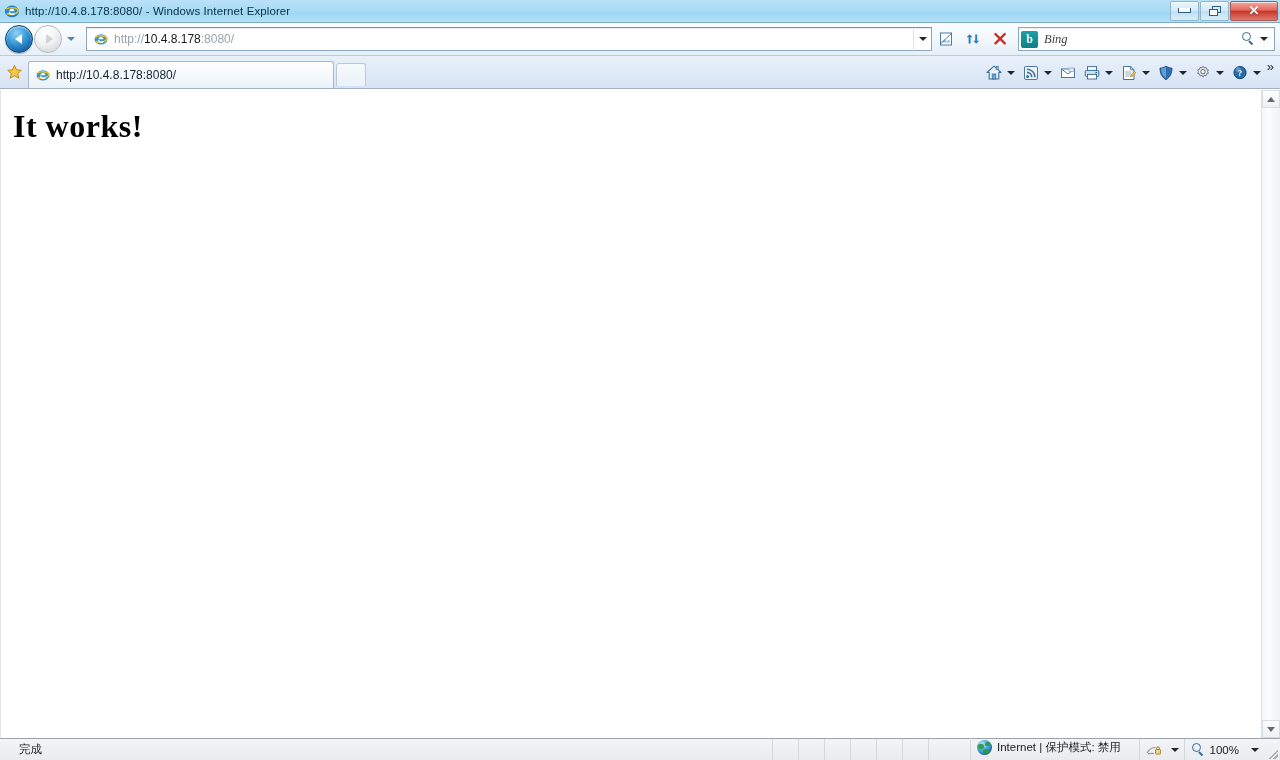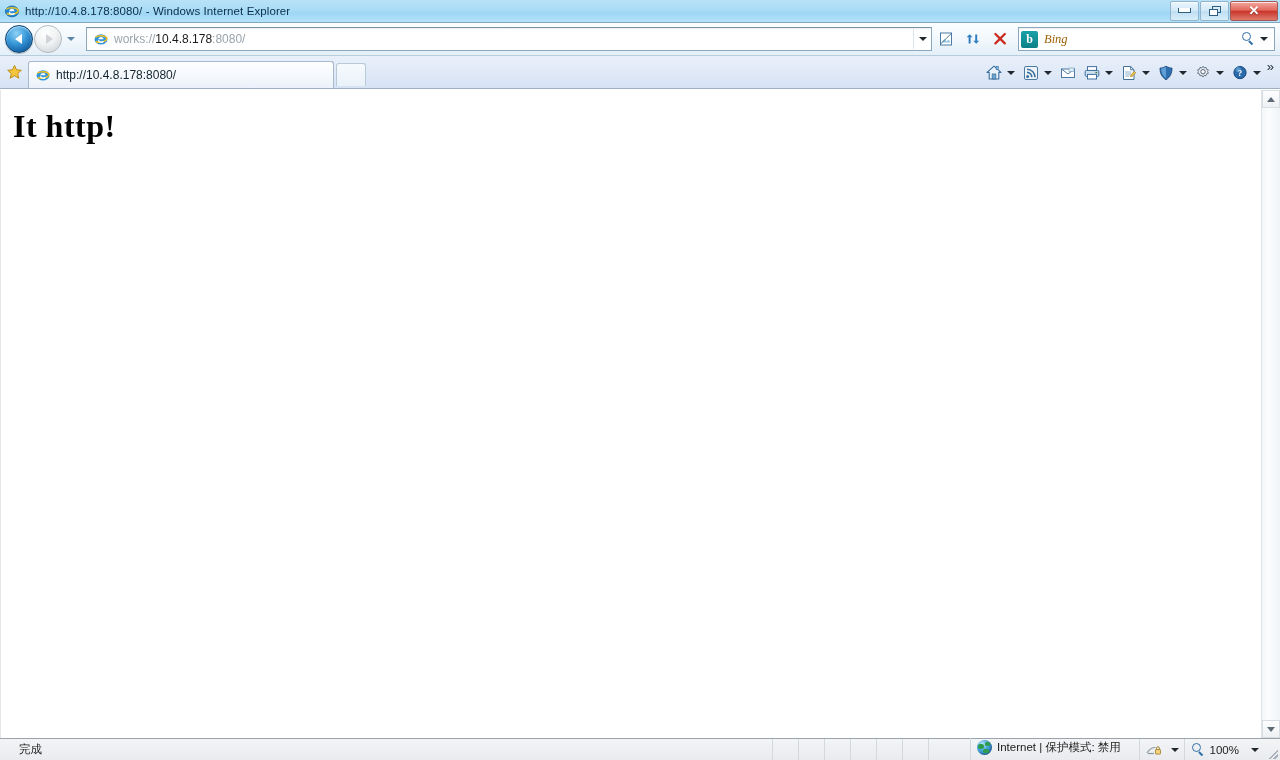--- a/index.html
+++ b/index.html
@@ -146,21 +146,21 @@
   .bing-logo {
     width: 17px; height: 17px;
     margin: 0 6px 0 2px;
     background: linear-gradient(to bottom, #1aa1a8, #0c8086);
     border-radius: 2px;
     display: flex; align-items: center; justify-content: center;
     color: #fff; font-size: 12px; font-weight: bold;
     font-family: "Liberation Serif", serif;
     flex: 0 0 17px;
   }
-  .search-ph { font-size: 12.5px; color: #a16207; font-style: italic; font-family: "Liberation Serif", serif; }
+  .search-ph { font-size: 12.5px; color: #404040; font-style: italic; font-family: "Liberation Serif", serif; }
   .search-icons { margin-left: auto; display: flex; align-items: center; }
   .mag {
     width: 16px; height: 16px; position: relative; margin-right: 4px;
   }
   .mag i {
     position: absolute; box-sizing: border-box;
     display: block;
   }
   .mag i.ring { left: 2px; top: 1px; width: 9px; height: 9px; border: 1.6px solid #2f6ea8; border-radius: 50%; }
   .mag i.hand { left: 9px; top: 9px; width: 5px; height: 1.8px; background: #2f6ea8; transform: rotate(45deg); transform-origin: left center; }
@@ -365,21 +365,21 @@
 
     <div class="urlbox">
       <span class="url-favicon">
         <svg width="16" height="16" viewBox="0 0 16 16">
           <ellipse cx="8" cy="8.4" rx="6.4" ry="5.2" fill="#2f93dd"></ellipse>
           <path d="M2.4 6.3 A7 4 0 0 1 13.8 6.7 A7 4.1 0 0 1 2.8 10.5" fill="none" stroke="#eec11c" stroke-width="1.4"></path>
           <path d="M5.3 8.2h5.2c0-1.3-.9-2.3-2.4-2.3S5.3 7 5.3 8.2z" fill="#ffffff"></path>
           <path d="M5.4 9.1c.3 1.3 1.3 2.1 2.7 2.1 1 0 1.8-.4 2.3-1" fill="none" stroke="#ffffff" stroke-width="1.4"></path>
         </svg>
       </span>
-      <span class="url-text"><span>works://</span><b>10.4.8.178</b><span>:8080/</span></span>
+      <span class="url-text"><span>http://</span><b>10.4.8.178</b><span>:8080/</span></span>
       <div class="url-drop">
         <span class="caret-dk"></span>
       </div>
     </div>
 
     <div class="addr-btn">
       <svg width="16" height="16" viewBox="0 0 16 16">
         <rect x="2.5" y="2" width="11" height="12" fill="#ffffff" stroke="#4a7ba6" stroke-width="1"></rect>
         <path d="M3.5 11.5l3-3.5 2.2 2.4 1.8-2 2 3.1z" fill="#93c3e2"></path>
         <path d="M2 13.6L13.6 2.2" stroke="#3d6e96" stroke-width="0.9"></path>
@@ -535,21 +535,21 @@
             <span class="caret-dk"></span>
           </span>
       </div>
 
       <span class="chevrons">»</span>
     </div>
   </div>
 
   <div class="pagearea">
     <div class="content">
-      <h1 class="page-h1">It http!</h1>
+      <h1 class="page-h1">It works!</h1>
     </div>
     <div class="vscroll">
       <div class="sc-btn">
           <span class="sc-up"></span>
         </div>
       <div class="sc-btn">
           <span class="sc-dn"></span>
         </div>
     </div>
   </div>

